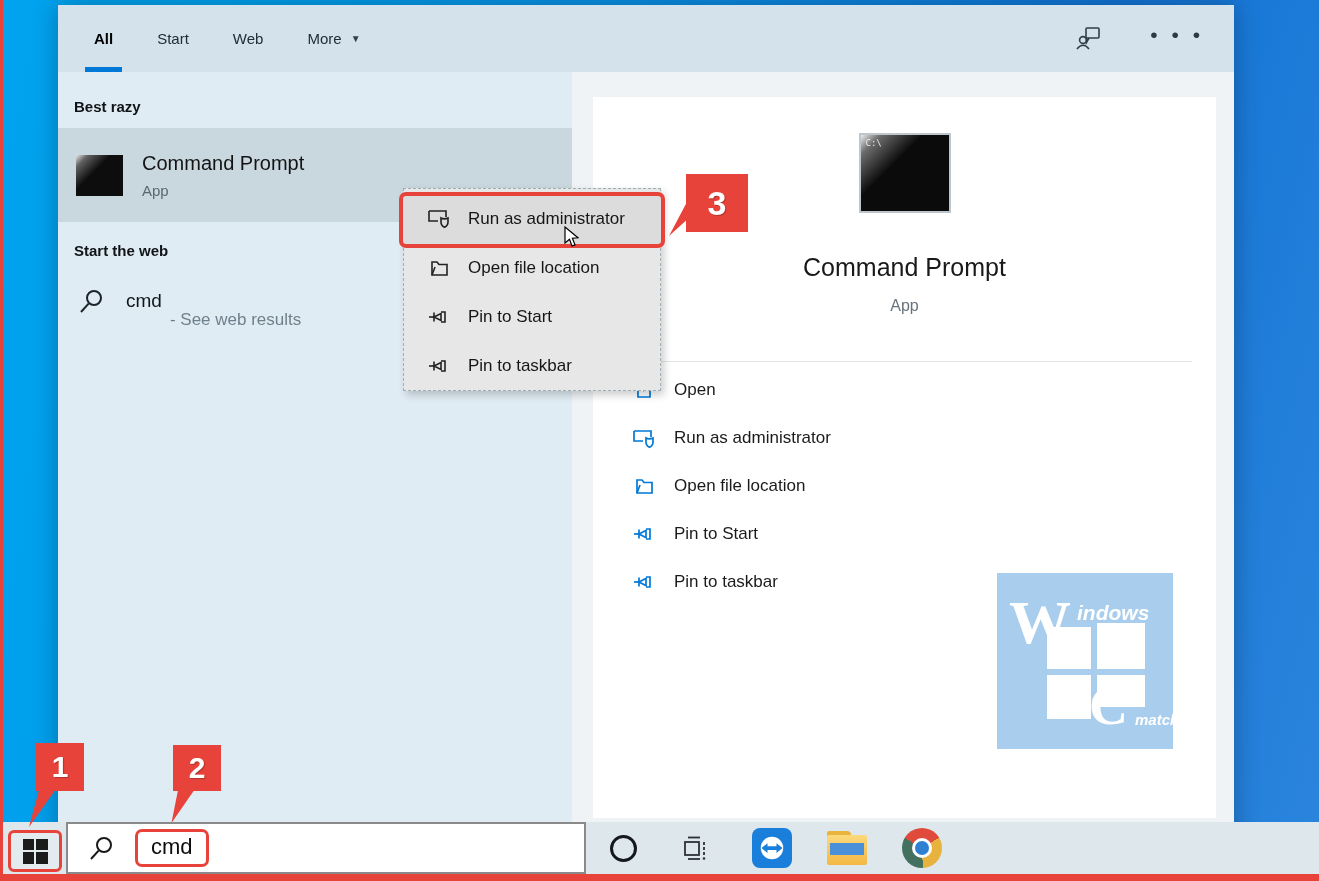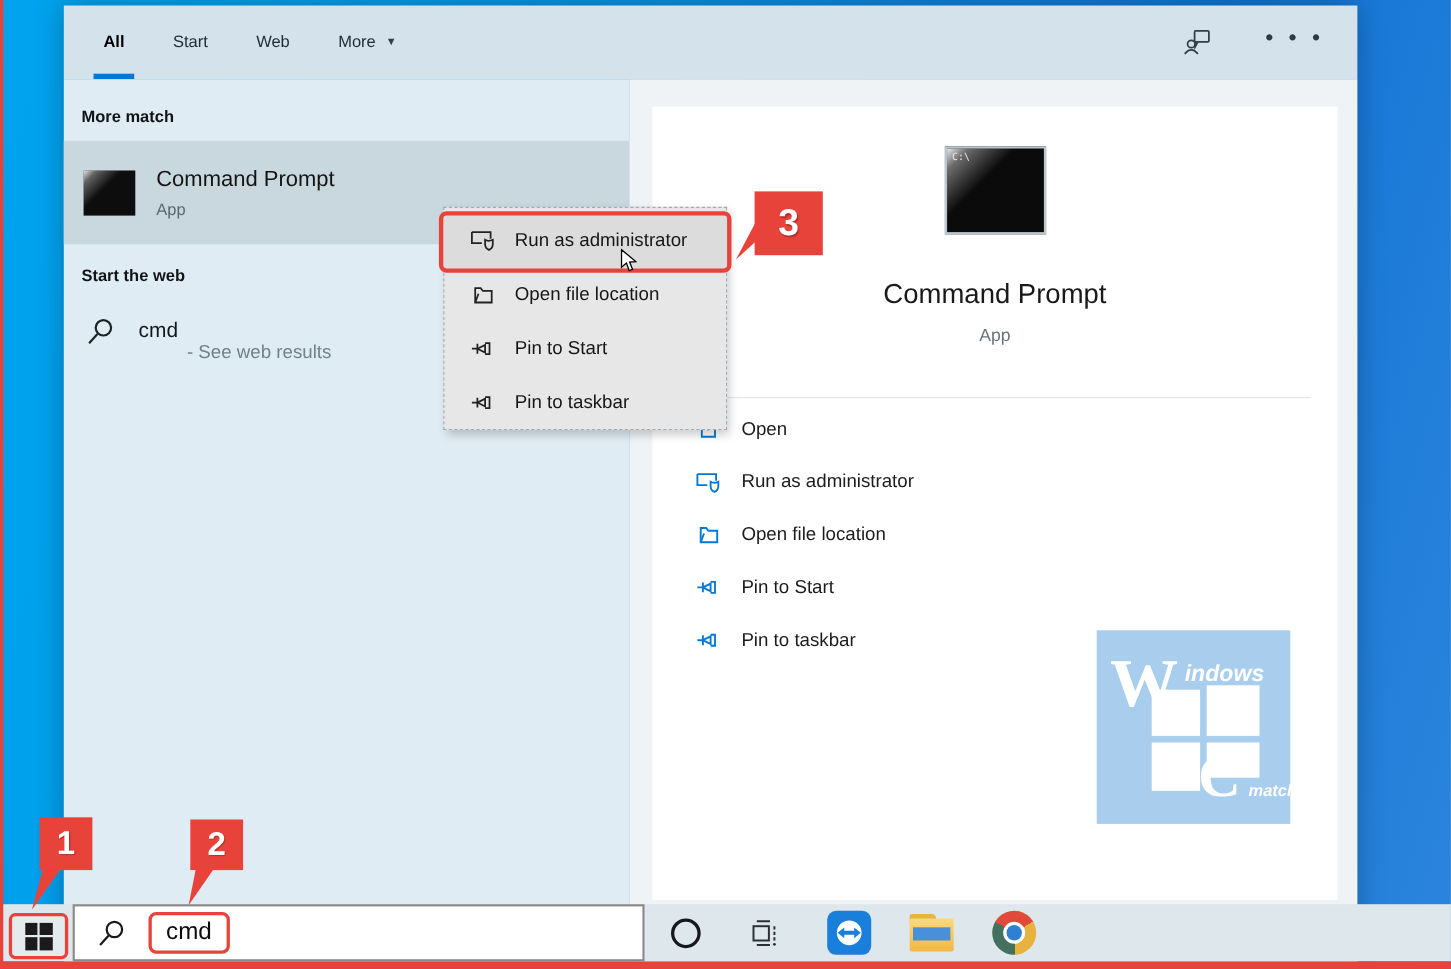--- a/index.html
+++ b/index.html
@@ -151,21 +151,21 @@
           <circle cx="8" cy="14" r="3.4"></circle>
           <path d="M2 23 q6 -7.5 12 0"></path>
         </svg>
       </div>
       <div class="tabbar-icon ellipsis">• • •</div>
     </div>
 
     <div class="panel-body">
 
       <div class="left-col">
-        <div class="section-header hdr-best">More match</div>
+        <div class="section-header hdr-best">Best razy</div>
 
         <div class="result-row">
           <div class="cmd-icon-sm"></div>
           <div class="result-text">
             <div class="result-title">Command Prompt</div>
             <div class="result-sub">App</div>
           </div>
         </div>
 
         <div class="section-header hdr-web">Start the web</div>

